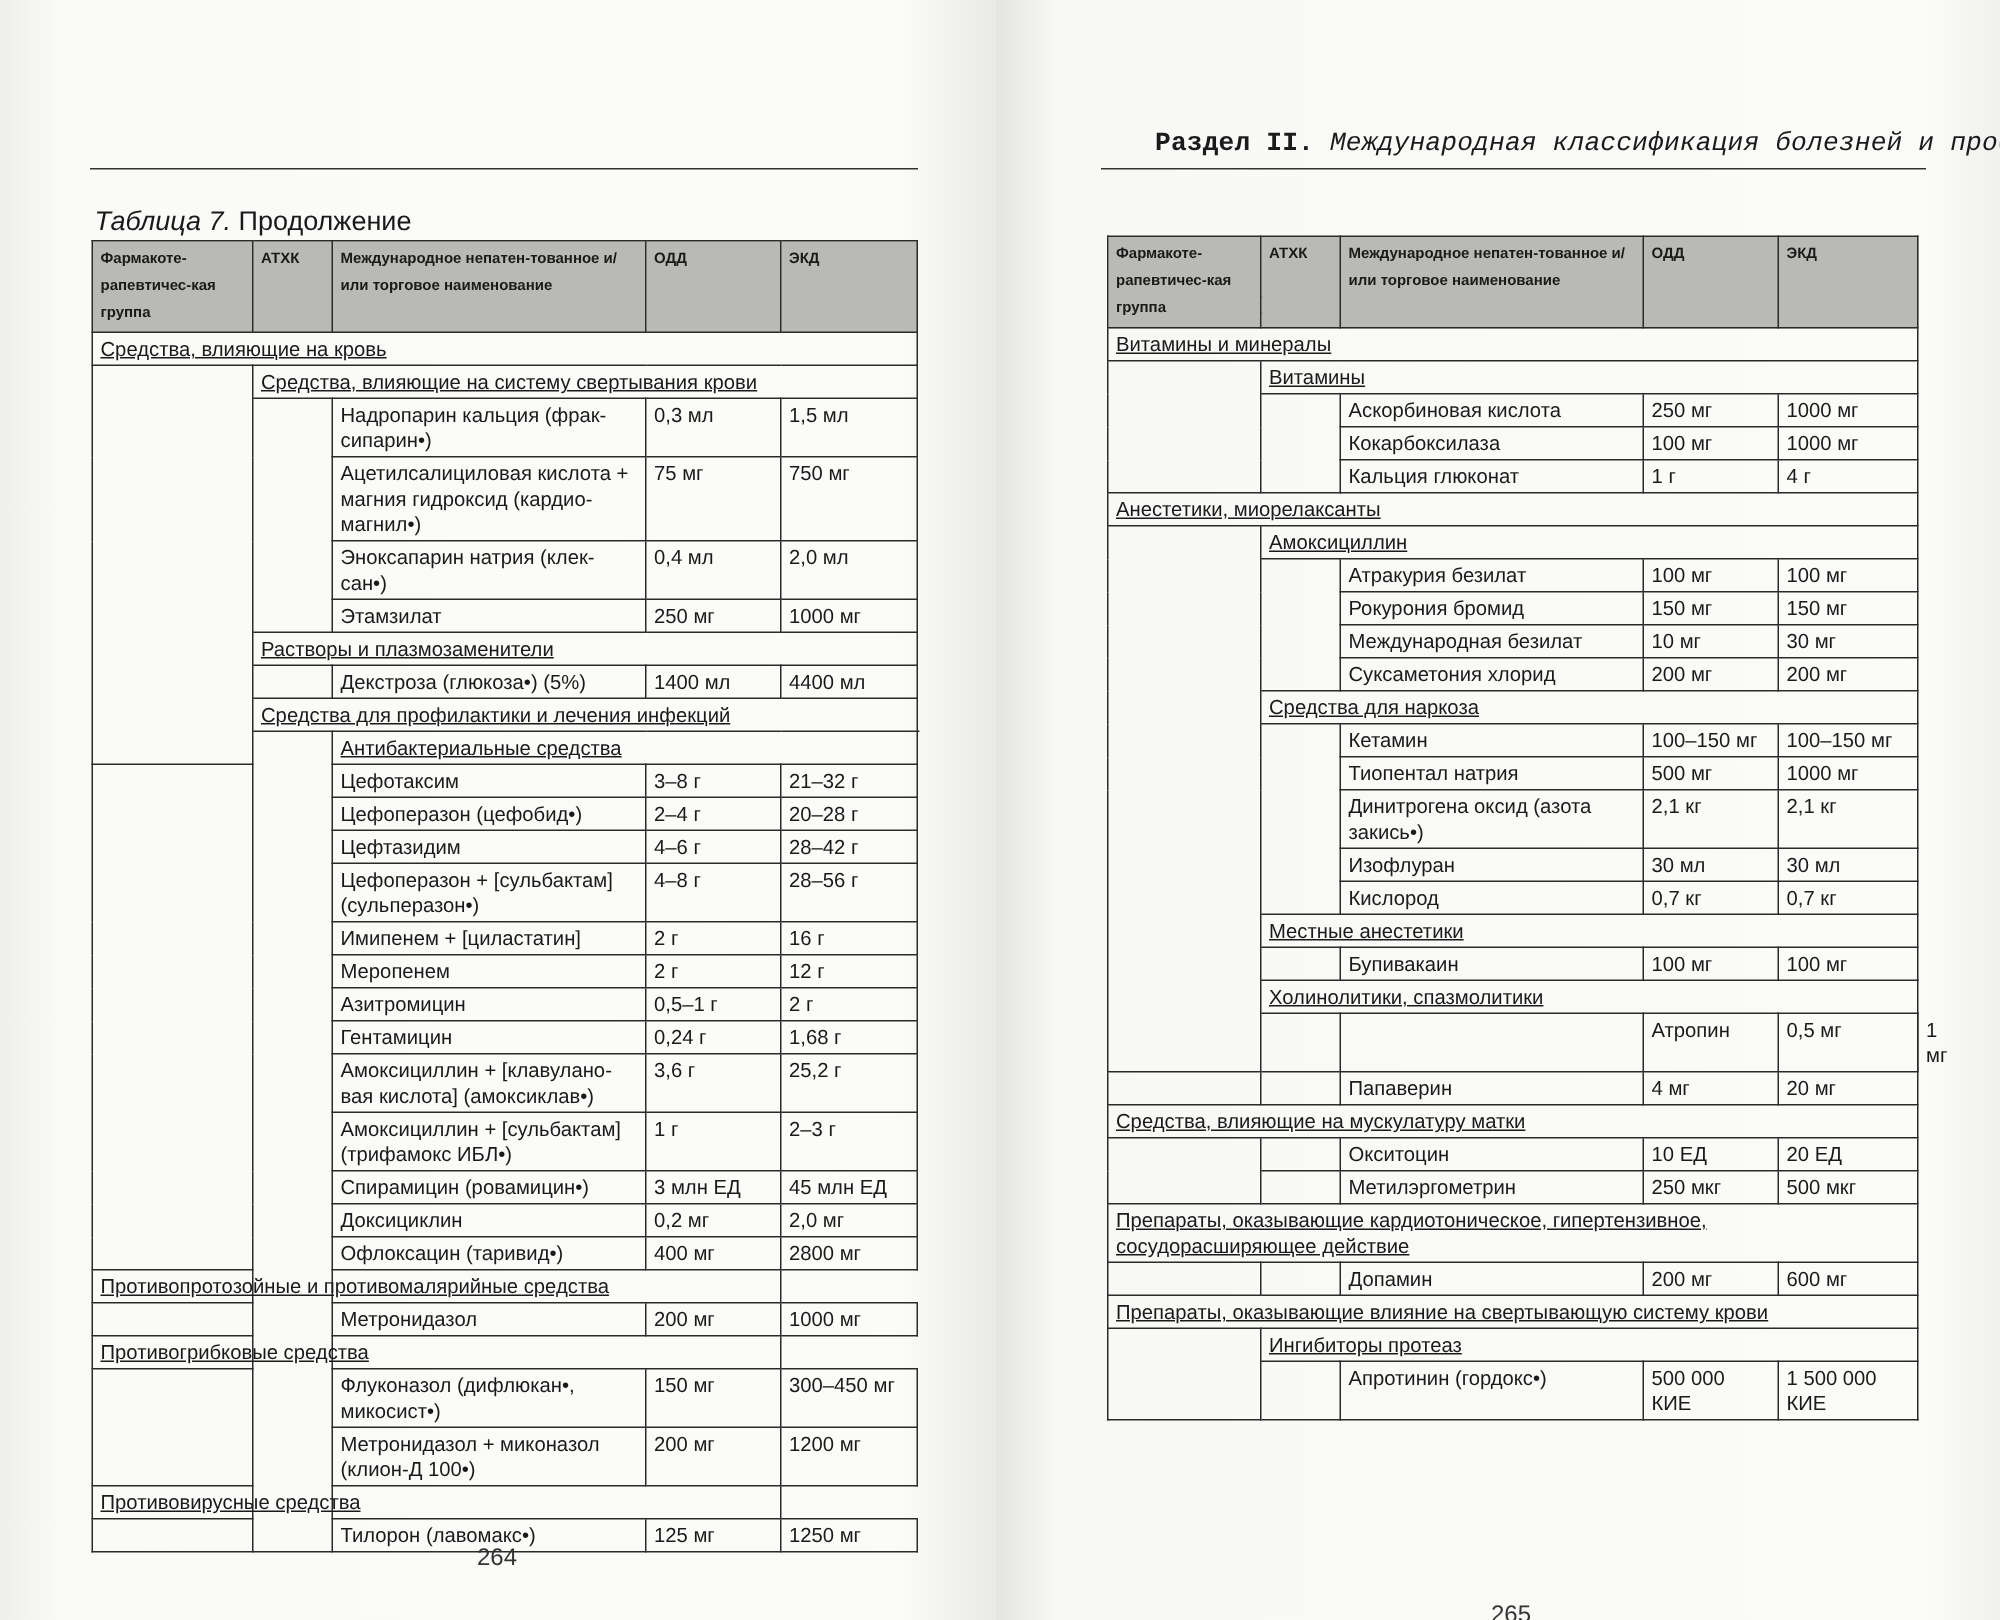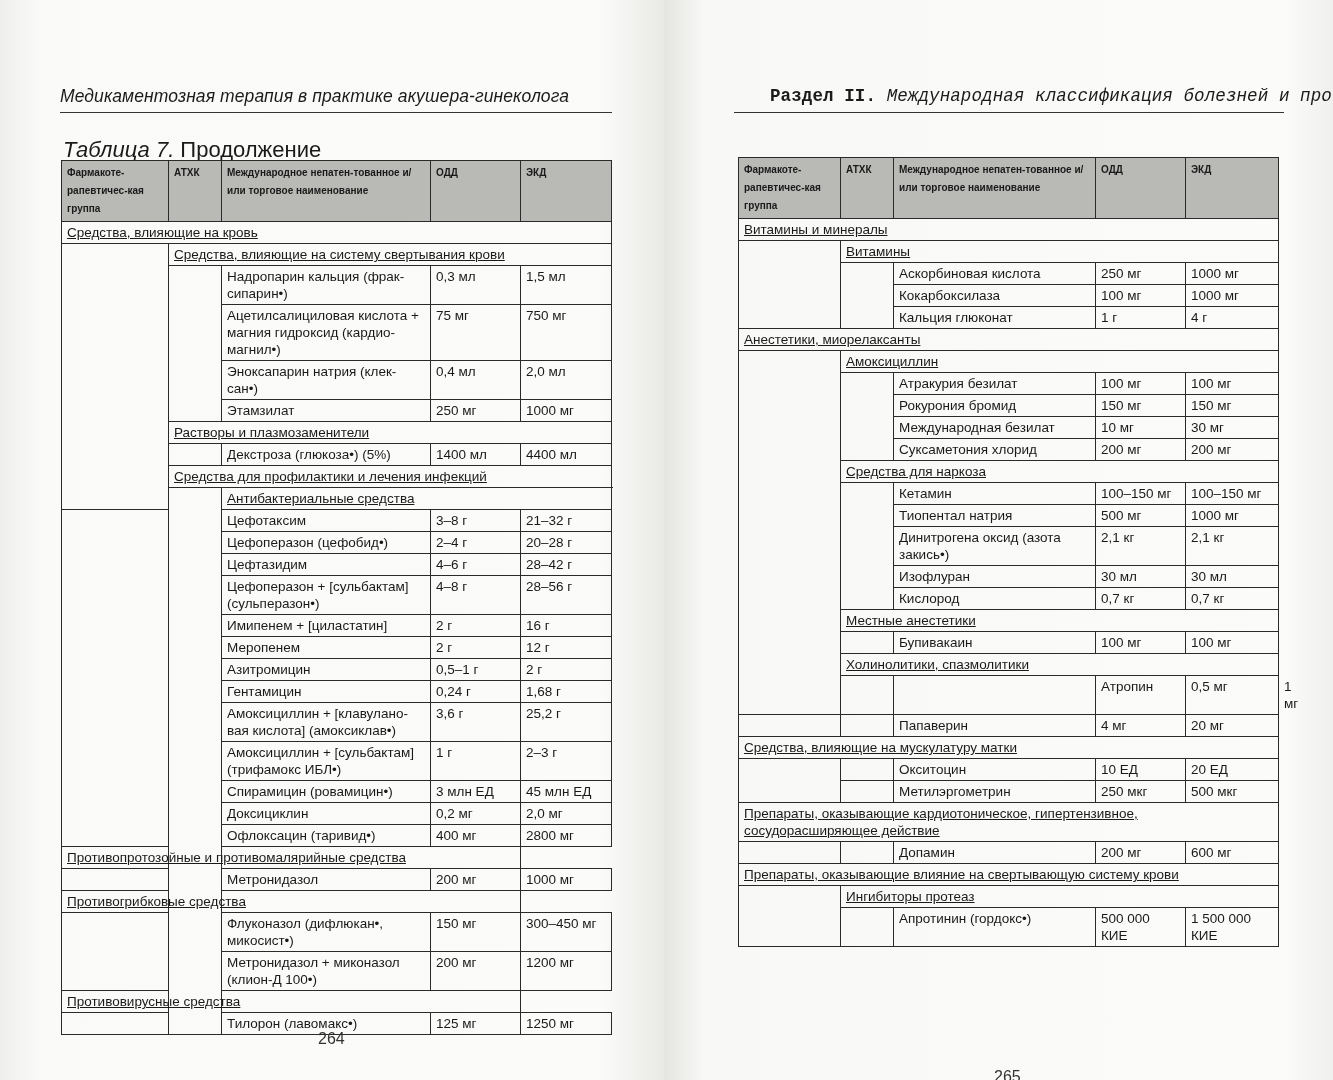--- a/index.html
+++ b/index.html
@@ -13,21 +13,21 @@
   }
   .page.left { left:0; width:664px; background:linear-gradient(to right,#eeeeec 0px,#fafaf8 40px,#fbfbf9 600px,#e9e9e6 664px); }
   .page.right { left:664px; width:669px; background:linear-gradient(to right,#e4e4e1 0px,#f8f8f6 40px,#fbfbf9 620px,#f0f0ee 669px); }
   .running-head {
     position:absolute; font-style:italic; font-size:17.5px; color:#1b1b1b;
     white-space:nowrap; letter-spacing:0.1px;
   }
   .running-head b { font-style:normal; font-weight:bold; }
   .head-rule { position:absolute; height:0; border-top:1.5px solid #333; }
   .caption {
-    position:absolute; font-size:22px; white-space:nowrap; color:#1a1a1a;
+    position:absolute; font-size:18px; white-space:nowrap; color:#1a1a1a;
   }
   .caption i { font-style:italic; }
   .page-num { position:absolute; font-size:16px; color:#333; }
 
   table.drug {
     position:absolute; border-collapse:collapse; table-layout:fixed;
     font-size:13.5px; line-height:17px;
   }
   table.drug td, table.drug th {
     border:1.3px solid #2a2a2a; padding:2px 5px 2px 5px; vertical-align:top;
@@ -36,21 +36,20 @@
   table.drug th {
     background:#b9b9b6; font-weight:bold; font-size:10px; line-height:18px;
     padding:3px 5px;
   }
   td.group { padding:3px 5px;text-decoration:underline; }
 </style>
 </head>
 <body>
 
 <div class="page left">
-  <div class="running-head" style="left:60px; top:86px;">Медикаментозная терапия в практике акушера-гинеколога</div>
   <div class="head-rule" style="left:60px; top:112px; width:552px;"></div>
   <div class="caption" style="left:63px; top:137px;"><i>Таблица 7.</i><span> Продолжение</span></div>
 
   <table class="drug" style="left:61px; top:160px; width:550px;">
     <colgroup>
         <col style="width:107px">
         <col style="width:53px">
         <col style="width:209px">
         <col style="width:90px">
         <col style="width:91px">

